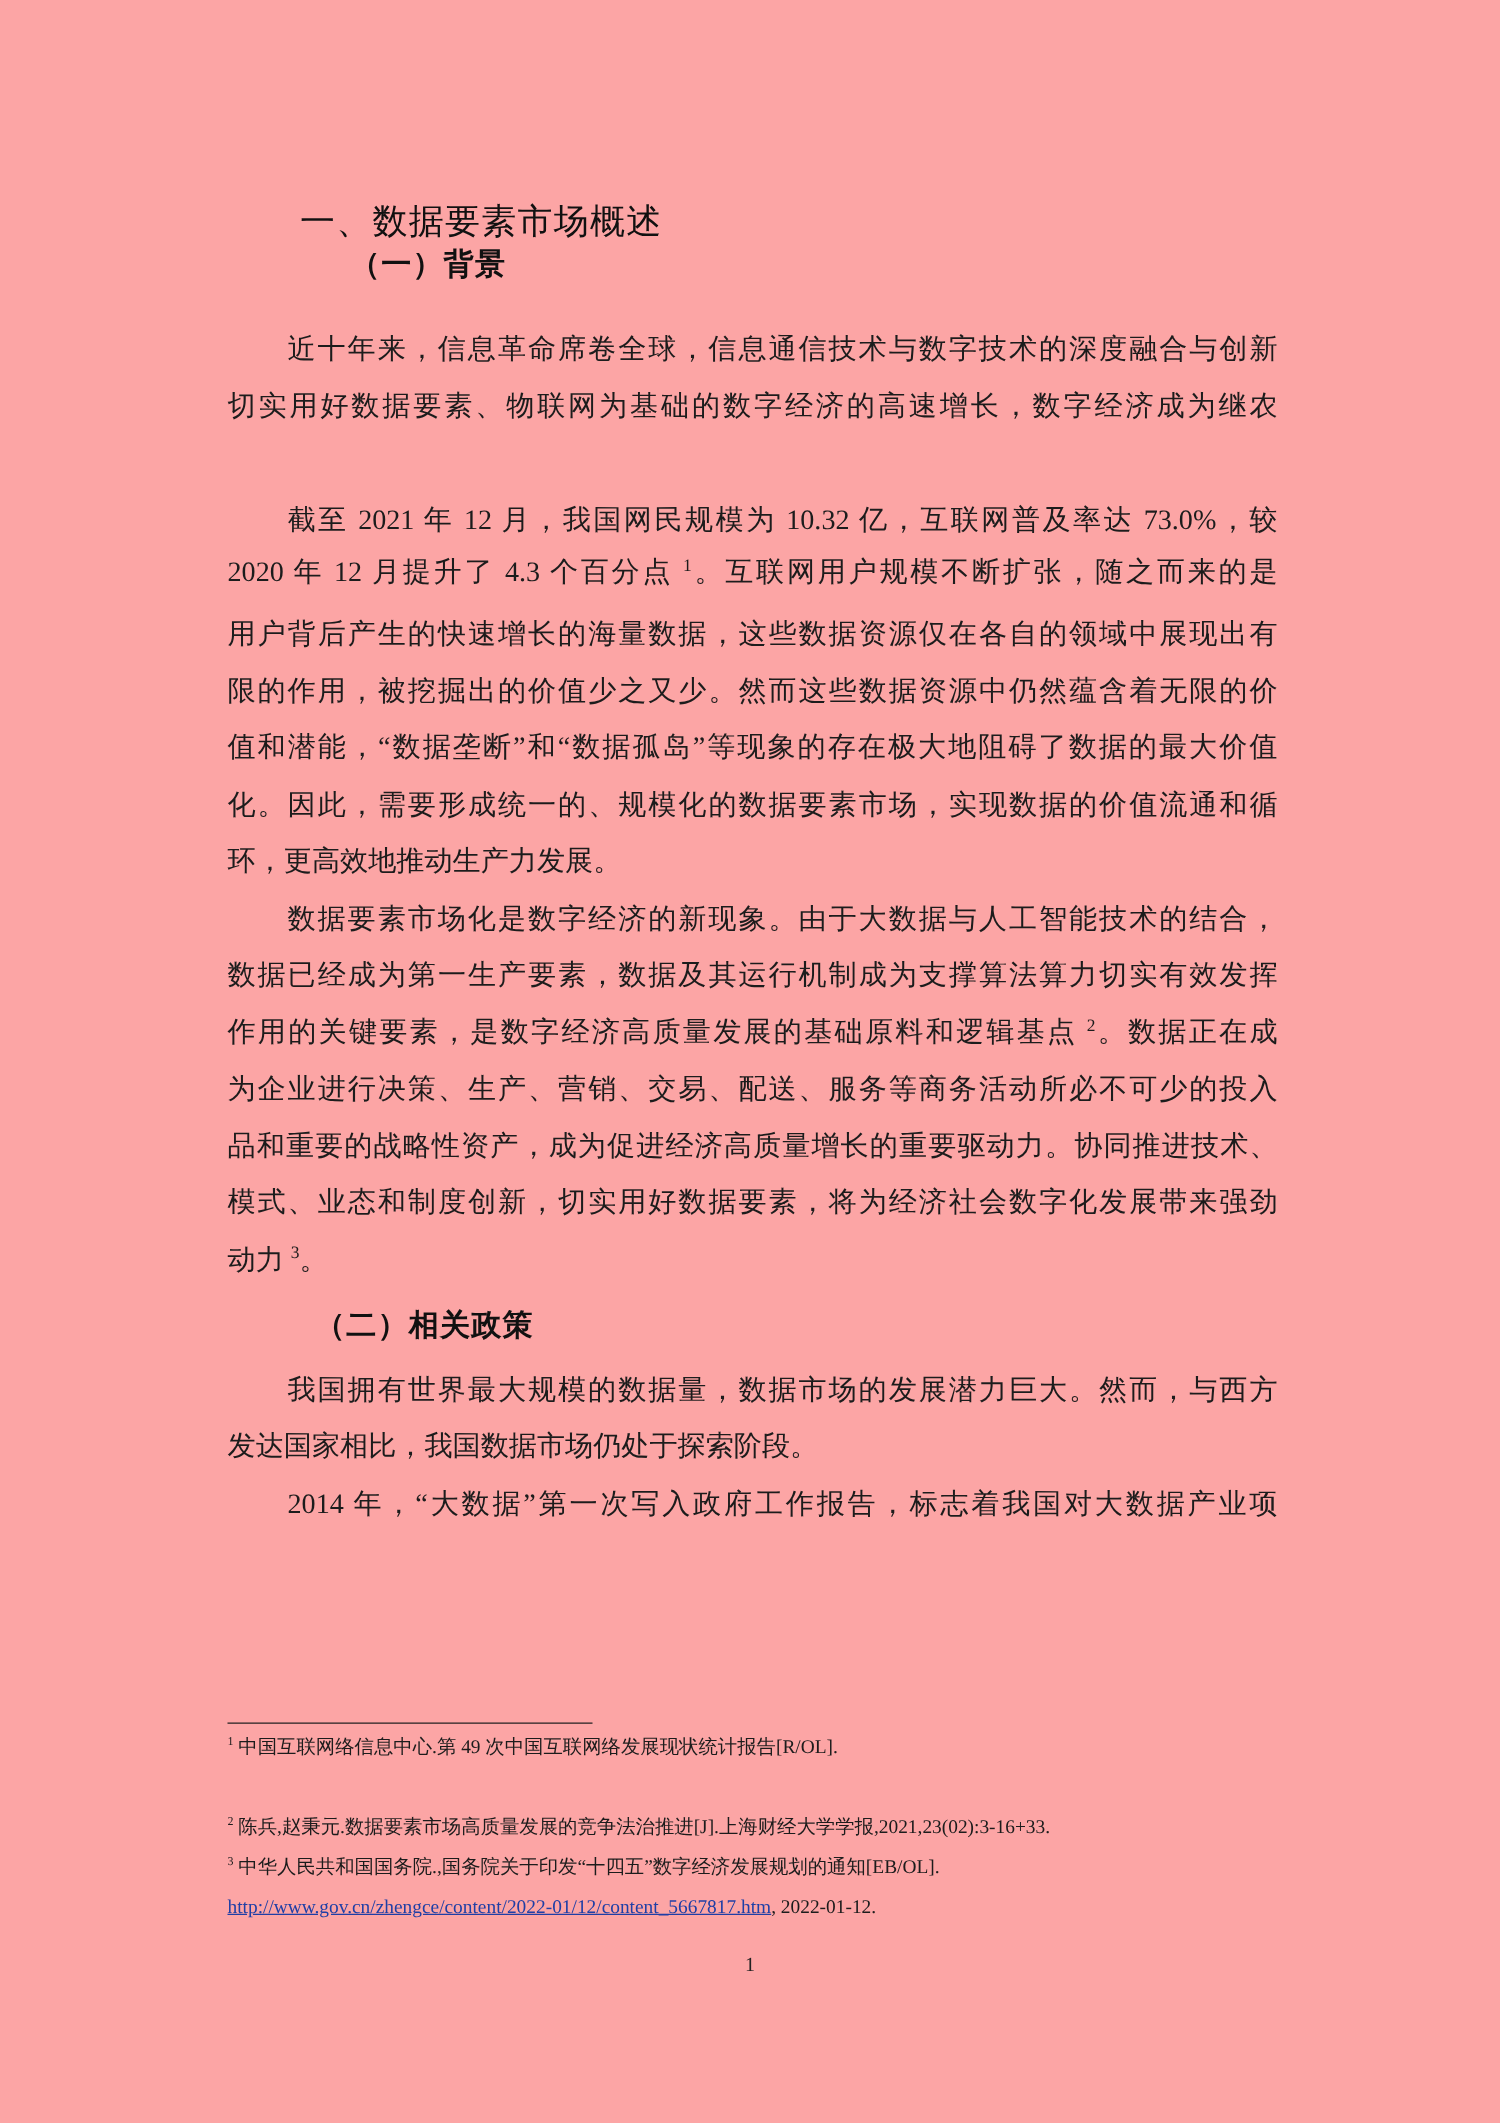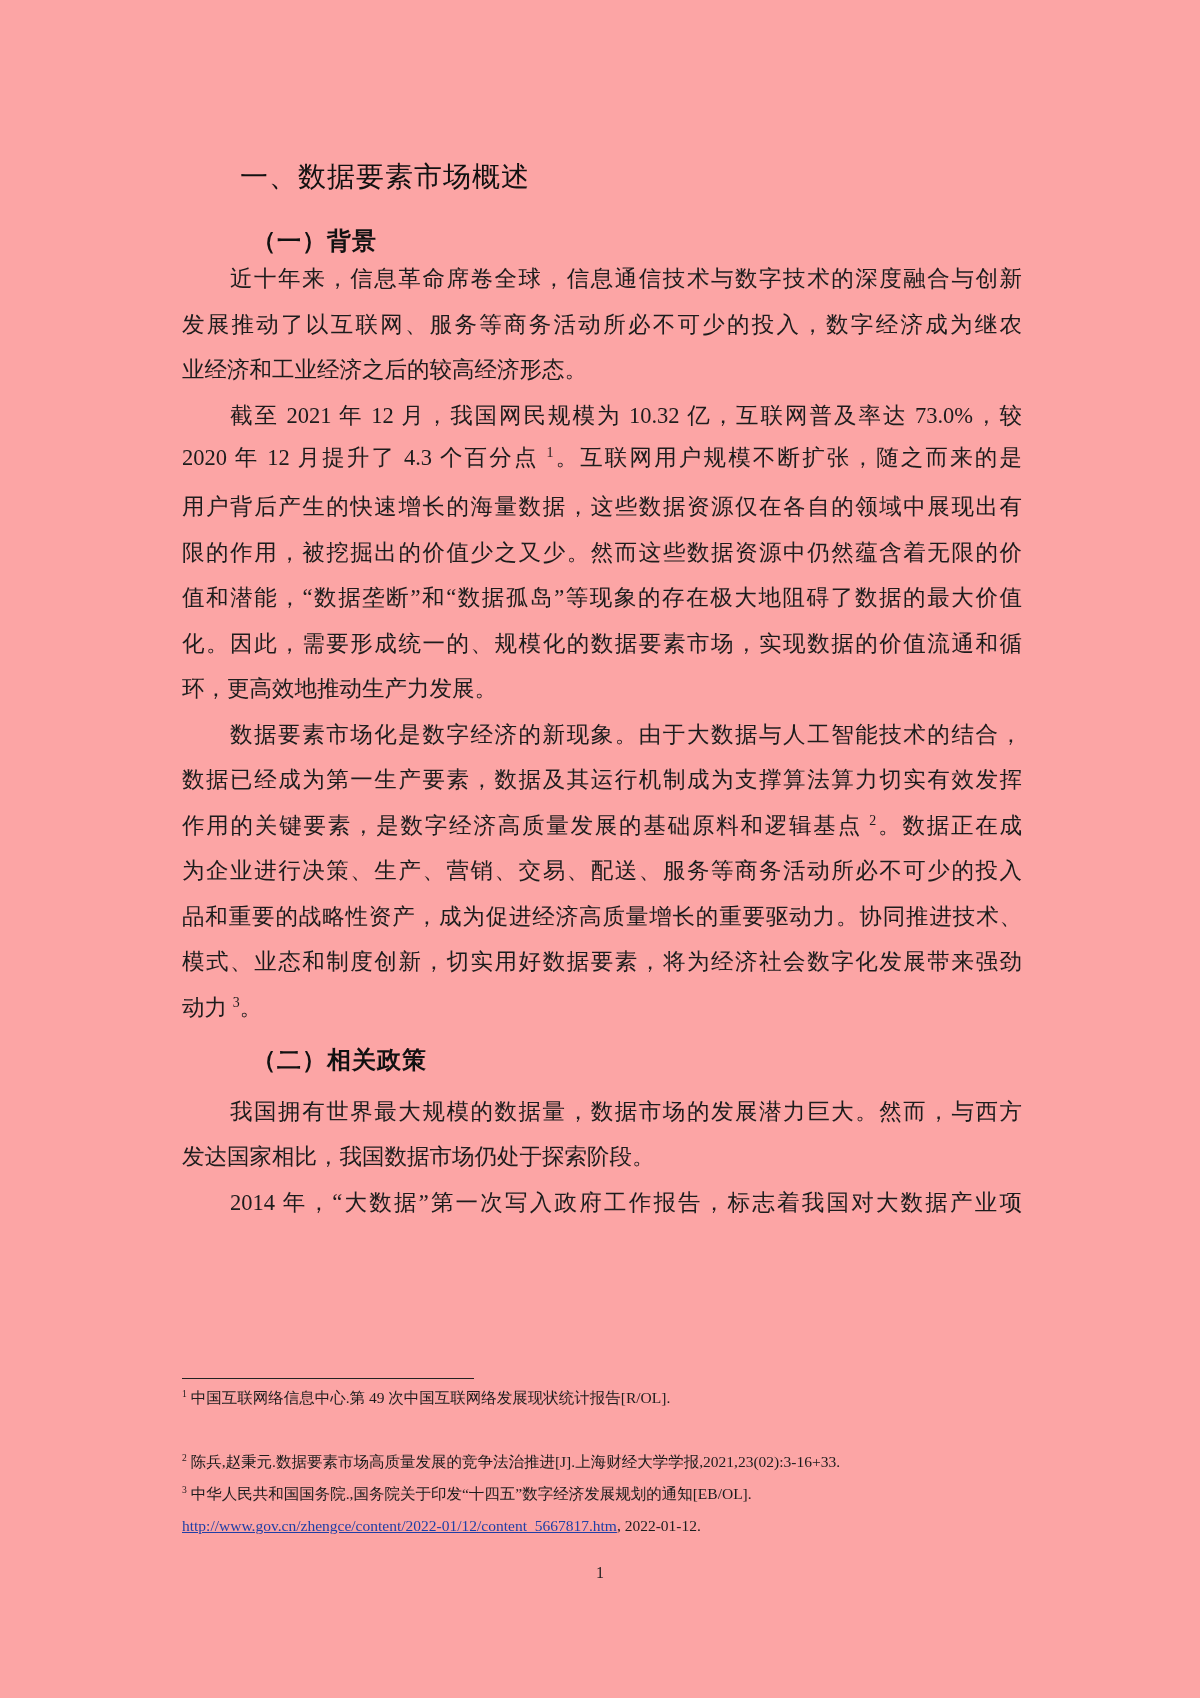--- a/index.html
+++ b/index.html
@@ -42,25 +42,24 @@
       position: absolute; left: 596px; top: 1564px; font-size: 16px; color: #222;
     }
   </style>
 </head>
 <body>
 
 <div class="page">
 
   <div class="h1">一、数据要素市场概述</div>
 
-  <div class="h2" style="top:225px;">（一）背景</div>
+  <div class="h2" style="top:195px;margin-left:28px;">（一）背景</div>
 
   <div class="line indent" style="top:264px;">近十年来，信息革命席卷全球，信息通信技术与数字技术的深度融合与创新</div>
-  <div class="line" style="top:310px;">发展推动了以互联网、服务等商务活动所必不可少的投入，数字经济成为继农</div>
-  <div class="line last" style="top:355px;">业经济和工业经济之后的较高经济形态。</div>
+  <div class="line" style="top:310px;">切实用好数据要素、物联网为基础的数字经济的高速增长，数字经济成为继农</div>
 
   <div class="line indent" style="top:401px;">截至 2021 年 12 月，我国网民规模为 10.32 亿，互联网普及率达 73.0%，较</div>
   <div class="line" style="top:443px;"><span>2020 年 12 月提升了 4.3 个百分点</span> <sup>1</sup><span>。互联网用户规模不断扩张，随之而来的是</span></div>
   <div class="line" style="top:492px;">用户背后产生的快速增长的海量数据，这些数据资源仅在各自的领域中展现出有</div>
   <div class="line" style="top:538px;">限的作用，被挖掘出的价值少之又少。然而这些数据资源中仍然蕴含着无限的价</div>
   <div class="line" style="top:583px;">值和潜能，“数据垄断”和“数据孤岛”等现象的存在极大地阻碍了数据的最大价值</div>
   <div class="line" style="top:629px;">化。因此，需要形成统一的、规模化的数据要素市场，实现数据的价值流通和循</div>
   <div class="line last" style="top:674px;">环，更高效地推动生产力发展。</div>
 
   <div class="line indent" style="top:720px;">数据要素市场化是数字经济的新现象。由于大数据与人工智能技术的结合，</div>

